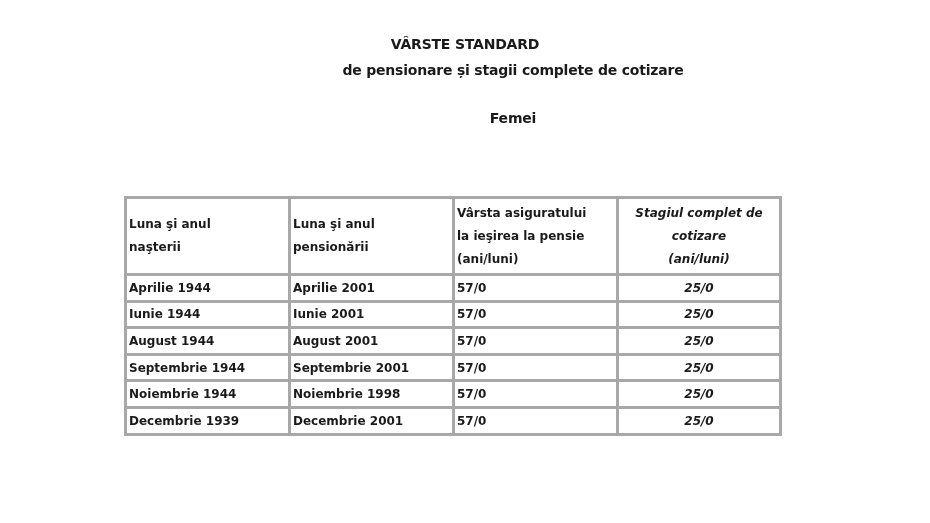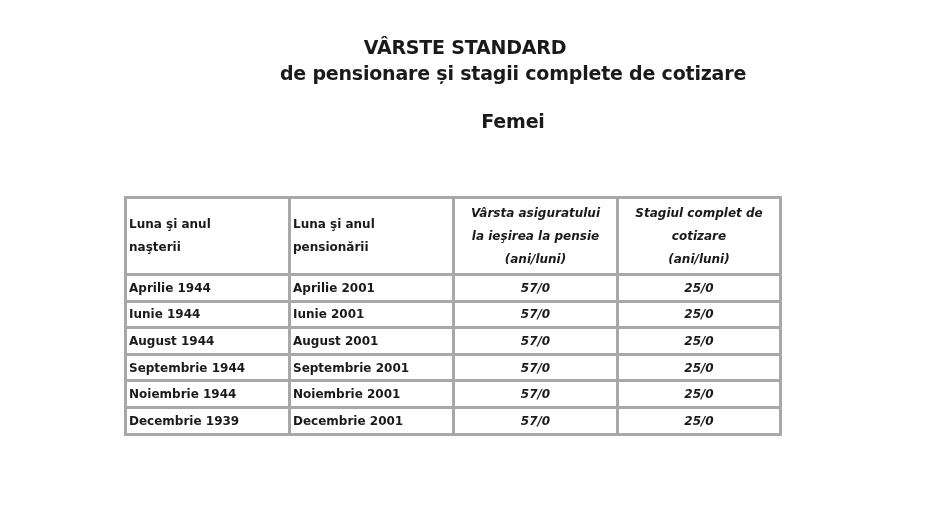--- a/index.html
+++ b/index.html
@@ -1,30 +1,30 @@
 <!DOCTYPE html>
 <html><head>
 <meta charset="utf-8">
 <style>
   html, body { margin: 0; padding: 0; background: #ffffff; }
   body { width: 930px; height: 523px; overflow: hidden; position: relative;
          font-family: "DejaVu Sans", sans-serif; color: #1a1a1a; }
   .title { position: absolute; left: 0; width: 930px; text-align: center;
-           font-size: 19px; font-weight: bold; letter-spacing: -0.2px; }
+           font-size: 14px; font-weight: bold; letter-spacing: -0.2px; }
   #t1 { top: 36px; }
   #t2 { top: 62px; left: 48px; }
   #t3 { top: 110px; left: 48px; }
   table { position: absolute; left: 124px; top: 196px; border-collapse: collapse;
           font-size: 12px; font-weight: bold; }
   td, th { border: 3px solid #a8a8a8; padding: 0 2px; }
   th { height: 74px; font-weight: bold; text-align: center; line-height: 23px; vertical-align: middle; }
   td { height: 23.6px; line-height: 22px; white-space: nowrap; }
   .c1 { width: 157px; text-align: left; }
   .c2 { width: 157px; text-align: left; }
-  .c3 { width: 157px; text-align: center; font-style: italic; }
+  .c3 { width: 157px; text-align: left; }
   .c4 { width: 156px; text-align: center; font-style: italic; }
 </style>
 </head>
 <body>
 
 <div class="title" id="t1">VÂRSTE STANDARD</div>
 <div class="title" id="t2">de pensionare și stagii complete de cotizare</div>
 <div class="title" id="t3">Femei</div>
 
 <table>
@@ -56,21 +56,21 @@
         <td class="c4">25/0</td>
       </tr>
       <tr>
         <td class="c1">Septembrie 1944</td>
         <td class="c2">Septembrie 2001</td>
         <td class="c3">57/0</td>
         <td class="c4">25/0</td>
       </tr>
       <tr>
         <td class="c1">Noiembrie 1944</td>
-        <td class="c2">Noiembrie 2001</td>
+        <td class="c2">Noiembrie 1998</td>
         <td class="c3">57/0</td>
         <td class="c4">25/0</td>
       </tr>
       <tr>
         <td class="c1">Decembrie 1939</td>
         <td class="c2">Decembrie 2001</td>
         <td class="c3">57/0</td>
         <td class="c4">25/0</td>
       </tr>
     </tbody>

